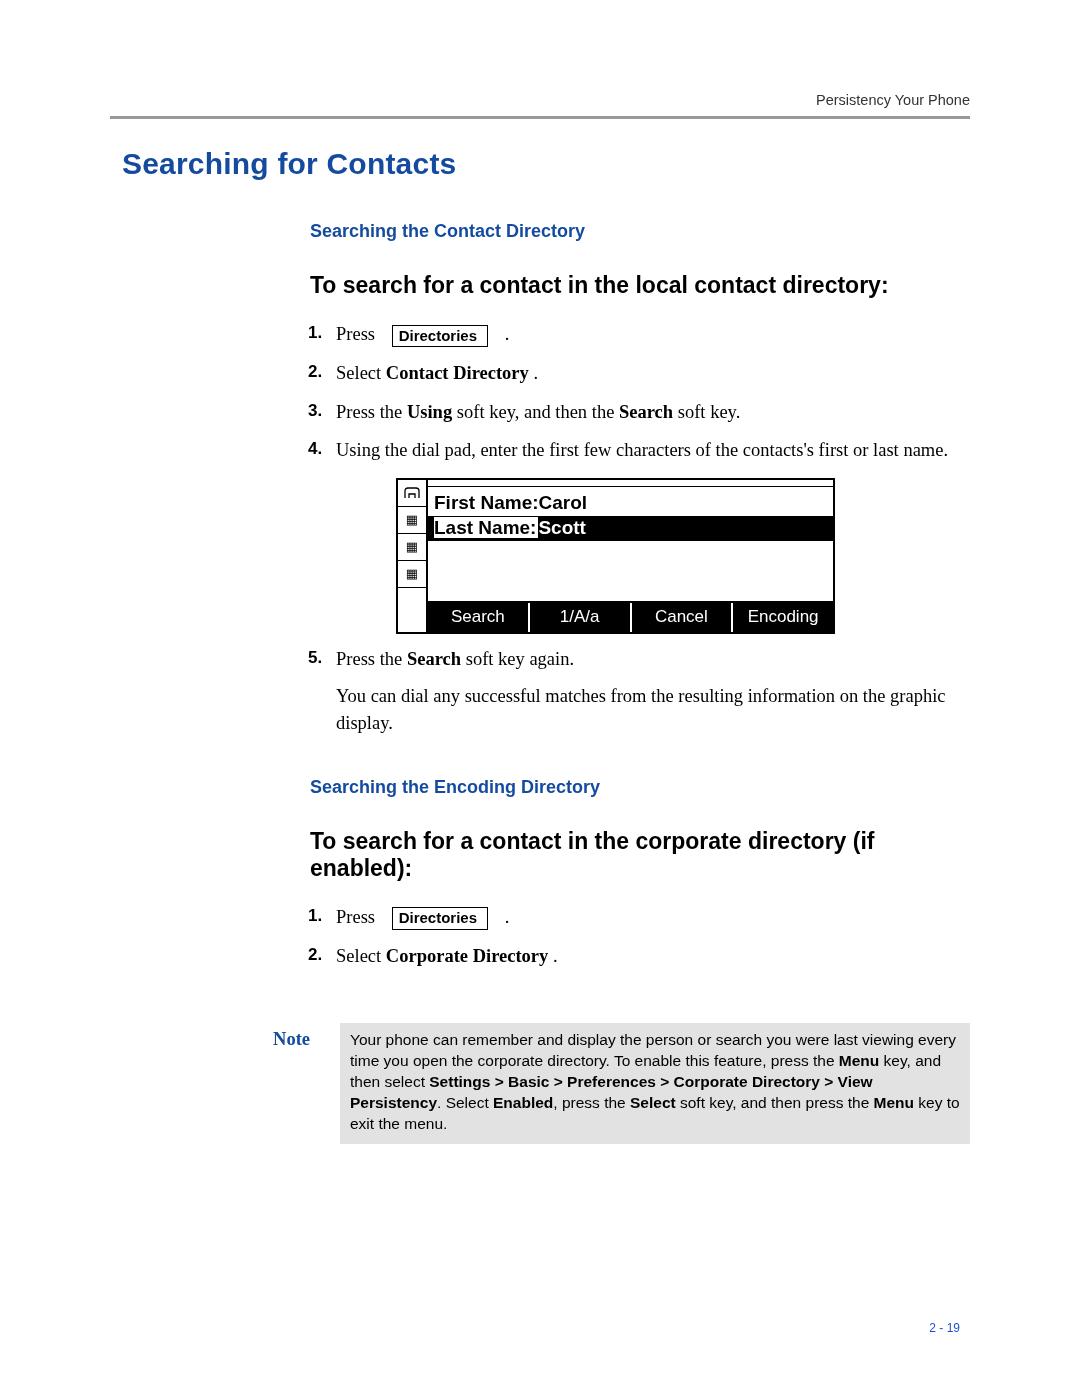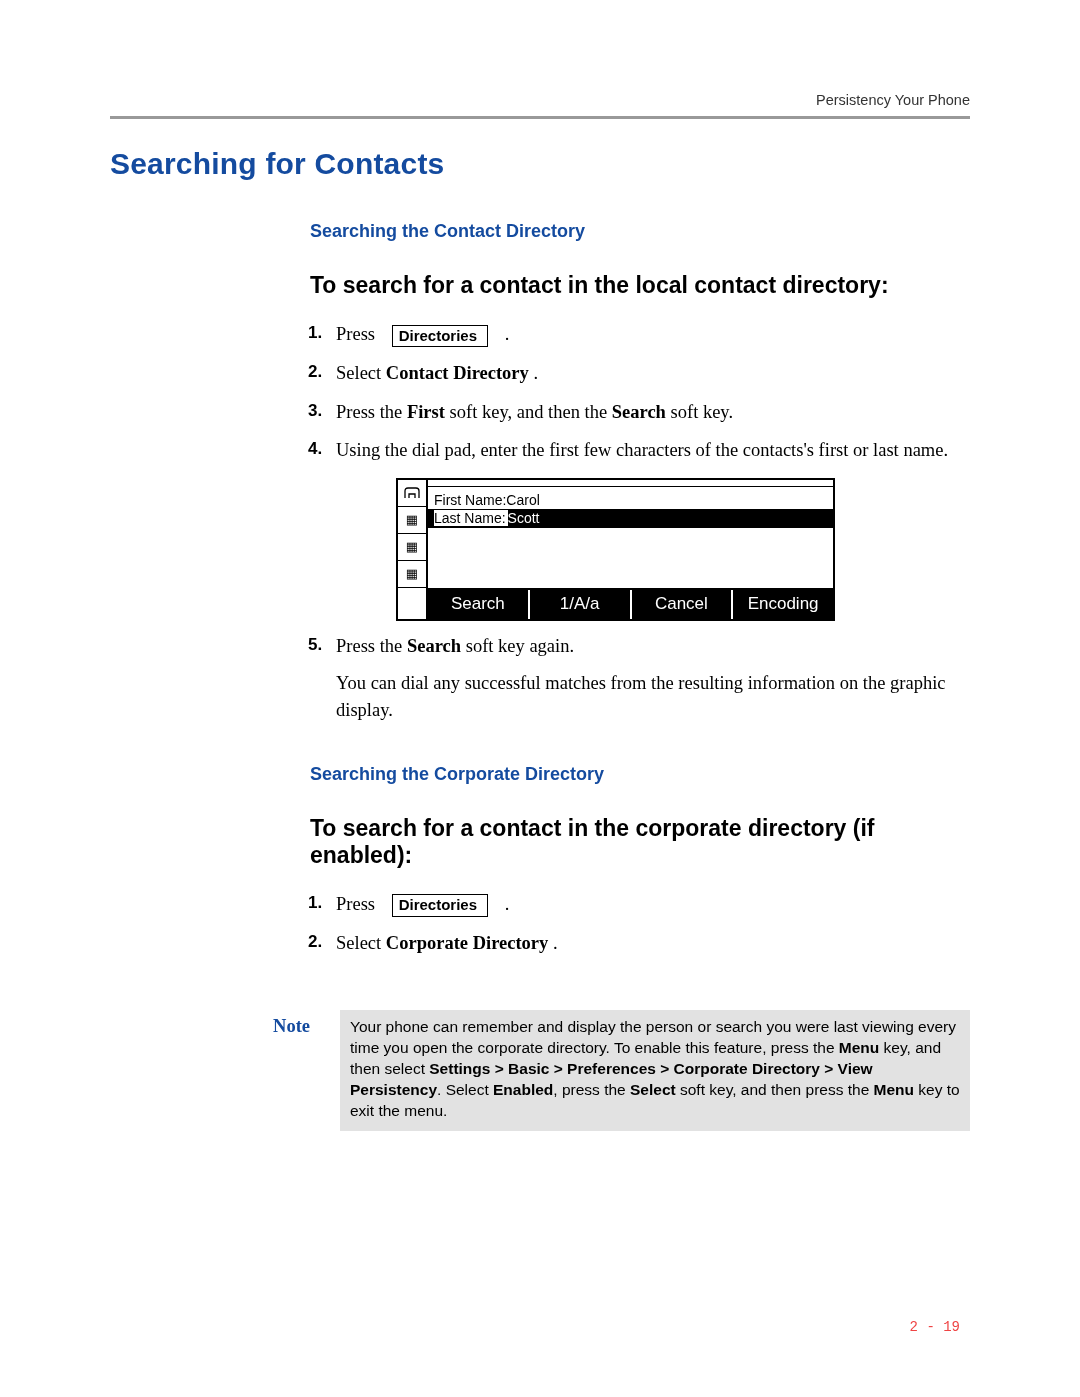--- a/index.html
+++ b/index.html
@@ -27,21 +27,21 @@
   .rule {
     border: 0;
     border-top: 3px solid #999;
     margin: 3px 0 28px 0;
   }
   h1.section {
     font-family: Arial, Helvetica, sans-serif;
     font-weight: bold;
     font-size: 30px;
     color: #144b9f;
-    margin: 0 0 14px 0;
+    margin: 0 0 14px 12px;
     letter-spacing: 0.2px;
   }
   .content-col {
     margin-left: 200px;
   }
   .content-col > p {
     font-size: 18.5px;
     line-height: 1.35;
     margin: 6px 0 20px 0;
   }
@@ -127,22 +127,22 @@
   .lcd-title {
     text-align: center;
     font-size: 18px;
     padding: 3px 4px;
     border-bottom: 2px solid #000;
     background: #fff;
   }
   .lcd-rule { height: 6px; border-bottom: 1px solid #000; background:#fff;}
   .lcd-fields {
     padding: 4px 6px 2px 6px;
-    font-size: 14px;
-    font-weight: normal;
+    font-size: 19px;
+    font-weight: bold;
     line-height: 1.3;
   }
   .lcd-row { white-space: nowrap; }
   .lcd-row.highlight-row {
     background:#000;
     color:#fff;
     margin: 0 -6px;
     padding: 0 6px;
   }
   .lcd-row.highlight-row .lab { background:#fff; color:#000; padding-right:2px;}
@@ -184,23 +184,23 @@
     font-family: Arial, Helvetica, sans-serif;
     font-size: 15.5px;
     line-height: 1.35;
     padding: 7px 10px 9px 10px;
     flex: 1;
   }
   .page-num {
     position: absolute;
     bottom: 62px;
     right: 120px;
-    font-family: Liberation Mono, monospace;
-    font-size: 14px;
-    color: #ef4444;
+    font-family: Liberation Sans, sans-serif;
+    font-size: 12px;
+    color: #1d4ed8;
   }
 </style>
 </head>
 <body>
 
 <div class="page">
 
   <div class="running-head">Persistency Your Phone</div>
   <hr class="rule">
 
@@ -221,21 +221,21 @@
       </li>
       <li>
         <span class="num">2.</span>
         <span>Select </span>
         <b>Contact Directory</b>
         <span>.</span>
       </li>
       <li>
         <span class="num">3.</span>
         <span>Press the </span>
-        <b>First</b>
+        <b>Using</b>
         <span> soft key, and then the </span>
         <b>Search</b>
         <span> soft key.</span>
       </li>
       <li>
         <span class="num">4.</span>
         <span>Using the dial pad, enter the first few characters of the contacts's first or last name.</span>
 
         <div class="phone-screen">
           <div class="lcd-body">
@@ -273,21 +273,21 @@
       </li>
       <li>
         <span class="num">5.</span>
         <span>Press the </span>
         <b>Search</b>
         <span> soft key again.</span>
         <div class="followon">You can dial any successful matches from the resulting information on the graphic display.</div>
       </li>
     </ol>
 
-    <div class="sub-head">Searching the Corporate Directory</div>
+    <div class="sub-head">Searching the Encoding Directory</div>
 
     <div class="task-head">To search for a contact in the corporate directory (if enabled):</div>
 
     <ol class="steps">
       <li>
         <span class="num">1.</span>
         <span>Press  </span>
         <span class="key-cap">Directories</span>
         <span> .</span>
       </li>

